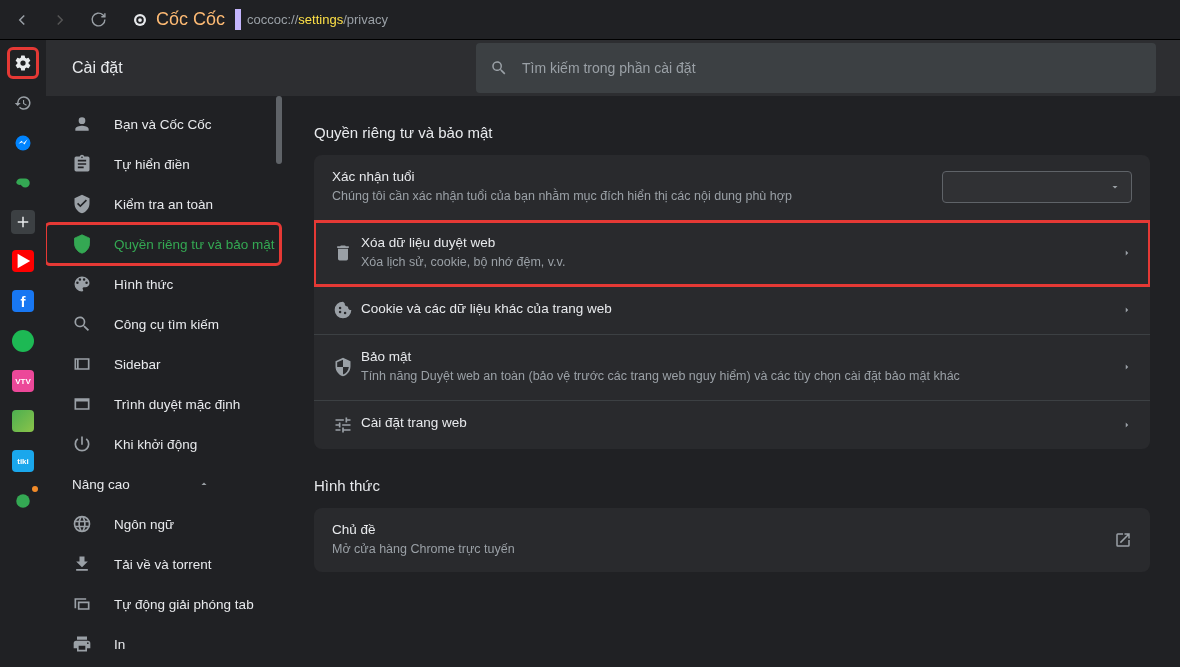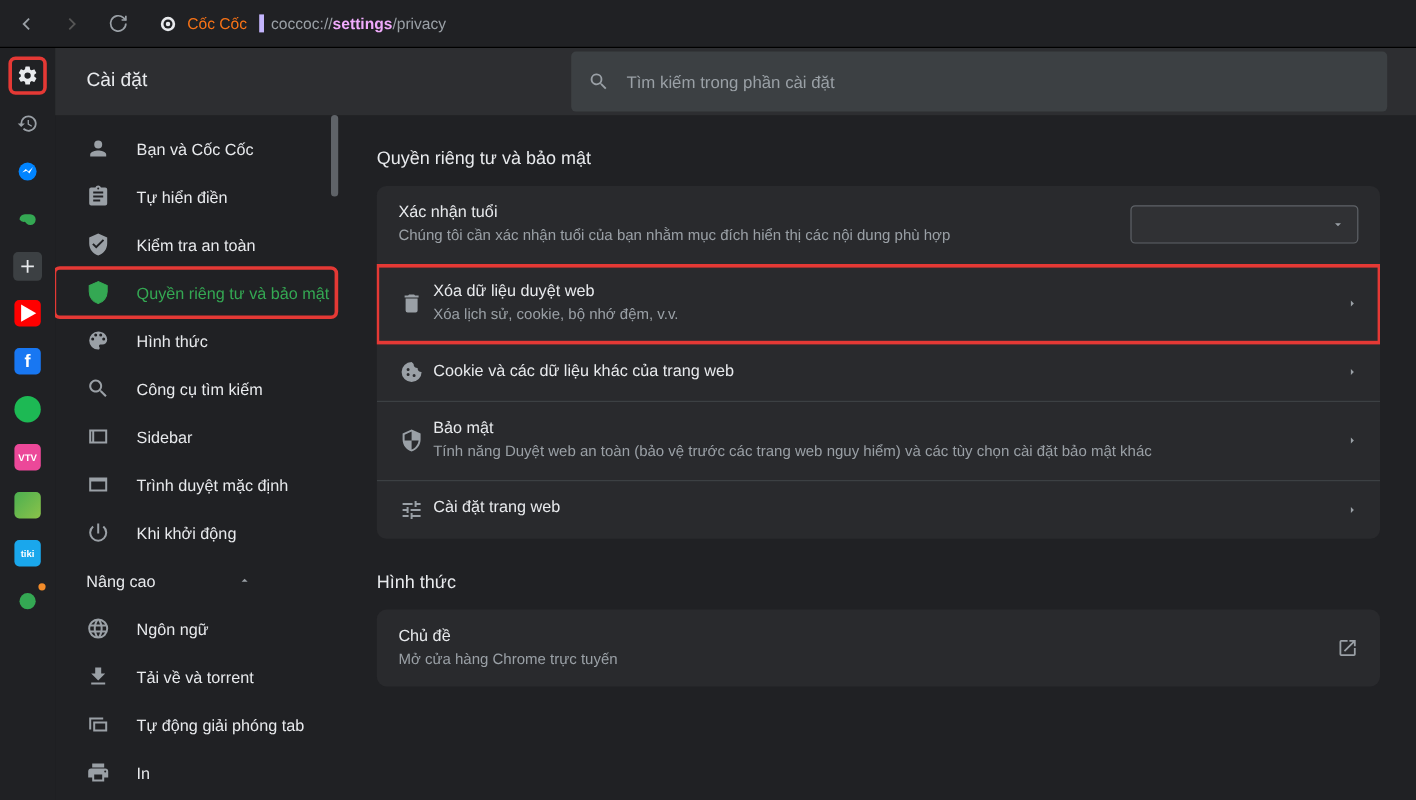--- a/index.html
+++ b/index.html
@@ -4,23 +4,23 @@
 <style>
   * { box-sizing: border-box; margin: 0; padding: 0; font-family: "Segoe UI", Arial, sans-serif; }
   body { background: #1f1f1f; color: #e8eaed; width: 1180px; height: 667px; overflow: hidden; }
   
   
   .browser-toolbar { height: 40px; background: #202124; display: flex; align-items: center; padding: 0 8px; gap: 10px; border-bottom: 1px solid #000; }
   .nav-btn { width: 28px; height: 28px; display: flex; align-items: center; justify-content: center; color: #9aa0a6; cursor: pointer; border-radius: 50%; }
   .nav-btn.disabled { color: #555; }
   .addr-area { display: flex; align-items: center; gap: 6px; margin-left: 8px; }
   .coccoc-logo { width: 20px; height: 20px; display:flex;align-items:center;justify-content:center;}
-  .site-name { color: #f97316; font-size: 13px; border-right: 4px solid #c4b5fd; padding-right: 10px; }
+  .site-name { color: #fdba74; font-size: 18px; border-right: 6px solid #c4b5fd; padding-right: 10px; }
   .url-text { color: #9aa0a6; font-size: 13px; }
-  .url-text .hl { color: #f0abfc; font-weight: bold; }
+  .url-text .hl { color: #fde047; }
 
   
   .wrap { display: flex; height: calc(100% - 40px); }
   .left-rail { width: 46px; background: #202124; display: flex; flex-direction: column; align-items: center; padding-top: 10px; gap: 14px; }
   .rail-item { width: 26px; height: 26px; display:flex;align-items:center;justify-content:center; color:#9aa0a6; border-radius:4px; position:relative;}
   .rail-item svg { width:18px;height:18px;}
   .rail-settings-hl { outline: 3px solid #e53935; outline-offset: 0px; border-radius:3px; padding:4px;}
   .plus-box { background:#3c4043;width:24px;height:24px;border-radius:4px;}
   .notif-dot{position:absolute;top:-2px;right:-2px;width:6px;height:6px;border-radius:50%;background:#f28b29;}
 

